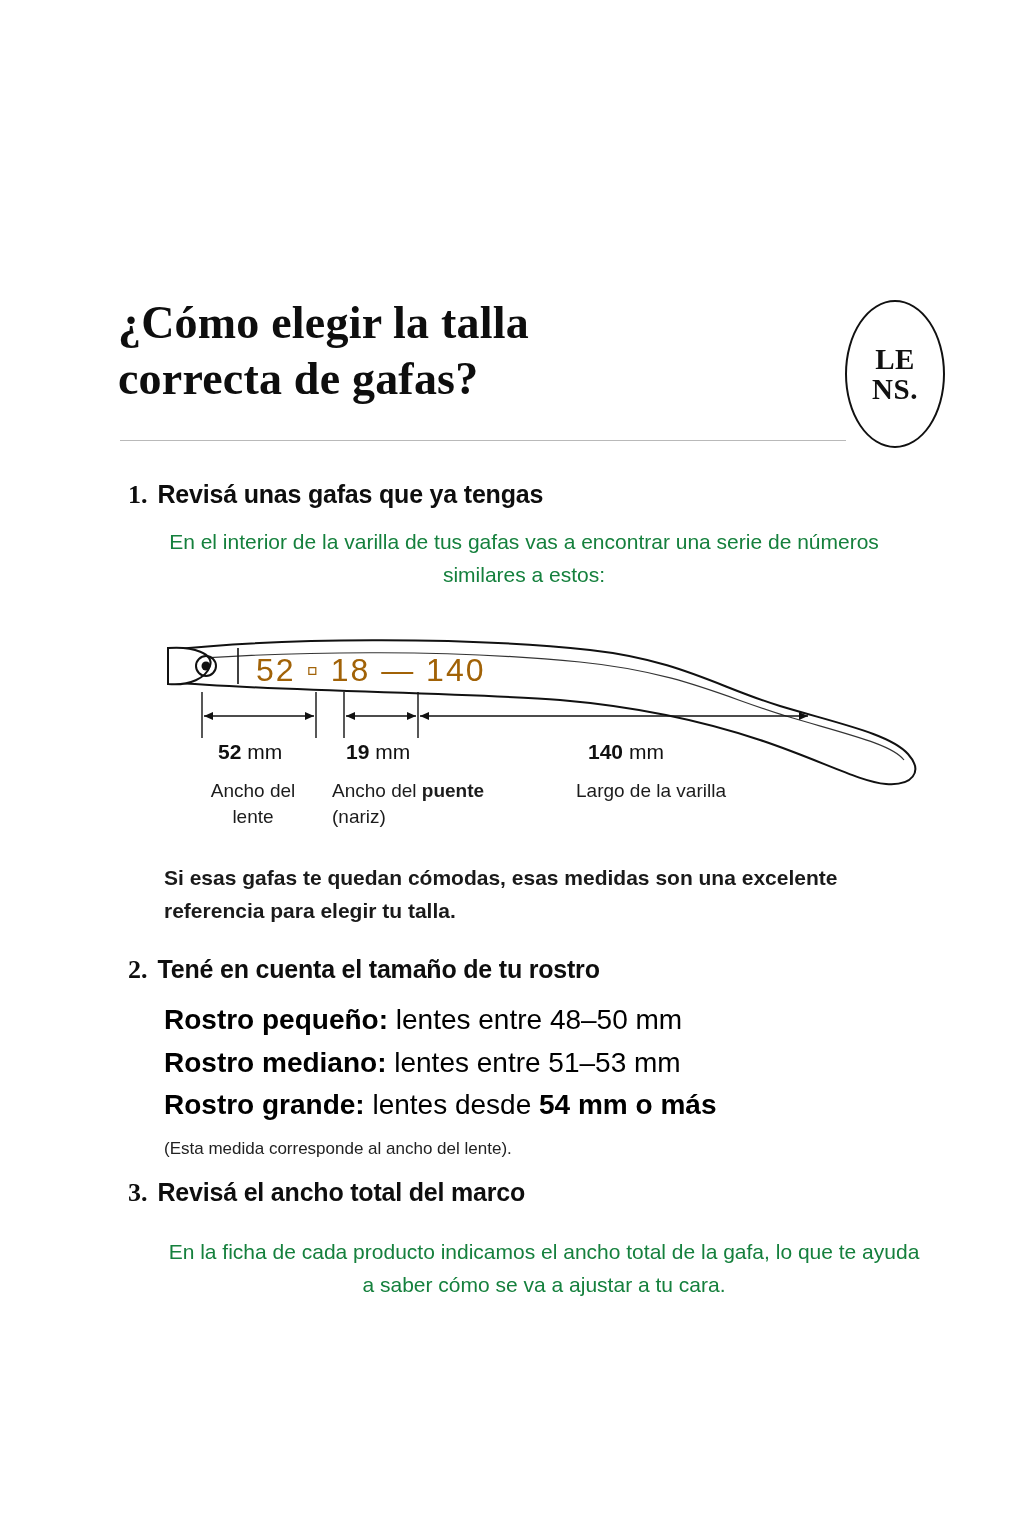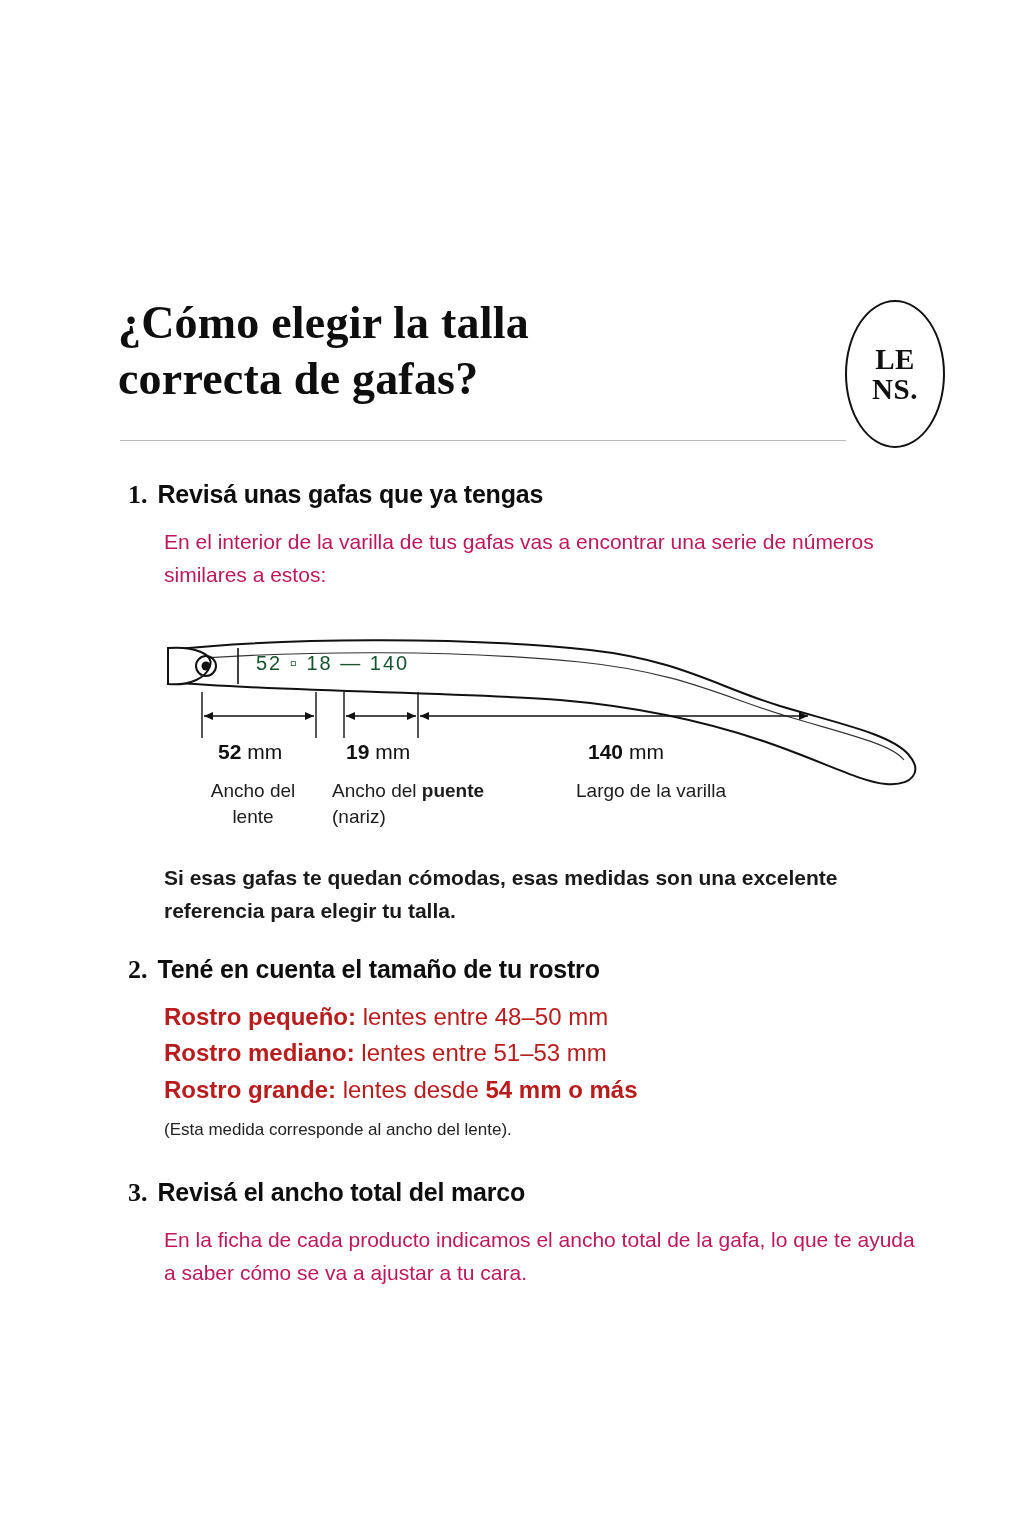--- a/index.html
+++ b/index.html
@@ -100,46 +100,47 @@
   .step-title {
     font-family: "Liberation Sans", sans-serif;
     font-weight: 700;
     font-size: 25px;
     letter-spacing: -0.2px;
   }
   .body-text {
     font-family: "Liberation Sans", sans-serif;
     font-size: 21px;
     line-height: 1.55;
-    color: #be185d;
+    color: #15803d;
     margin-left: 36px;
     font-weight: 300;
+    text-align: center;
   }
 
   
   #step1 { top: 480px; }
   #step1 .body-text { margin-top: 16px; width: 720px; }
 
   
   .diagram {
     position: absolute;
     left: 160px;
     top: 620px;
     width: 790px;
     height: 230px;
   }
   .diagram svg { display: block; }
   .engrave {
     position: absolute;
     left: 96px;
     top: 32px;
     font-family: "Liberation Sans", sans-serif;
-    font-size: 20px;
+    font-size: 32px;
     letter-spacing: 2px;
-    color: #14532d;
+    color: #a16207;
     font-weight: 300;
   }
 
   .dim-label {
     position: absolute;
     font-family: "Liberation Sans", sans-serif;
     font-size: 21px;
     color: #111;
   }
   .dim-label b { font-weight: 700; }
@@ -169,37 +170,37 @@
 
   
   #step2 { top: 955px; }
   .face-list {
     margin: 14px 0 0 36px;
     padding: 0;
     list-style: none;
   }
   .face-list li {
     font-family: "Liberation Sans", sans-serif;
-    font-size: 24px;
+    font-size: 28px;
     line-height: 1.52;
     font-weight: 300;
-    color: #b91c1c;
+    color: #000000;
   }
   .face-list li b { font-weight: 700; }
   .note {
     margin: 12px 0 0 36px;
     font-family: "Liberation Sans", sans-serif;
     font-size: 17px;
     font-weight: 300;
     color: #222;
   }
 
   
   #step3 { top: 1178px; }
-  #step3 .body-text { margin-top: 16px; width: 760px; }
+  #step3 .body-text { margin-top: 28px; width: 760px; }
 </style>
 </head>
 <body>
 
 <div class="page">
 
   <div class="header">
     <h1 class="title">
       <span>¿Cómo elegir la talla</span>
       <span class="line2">correcta de gafas?</span>

